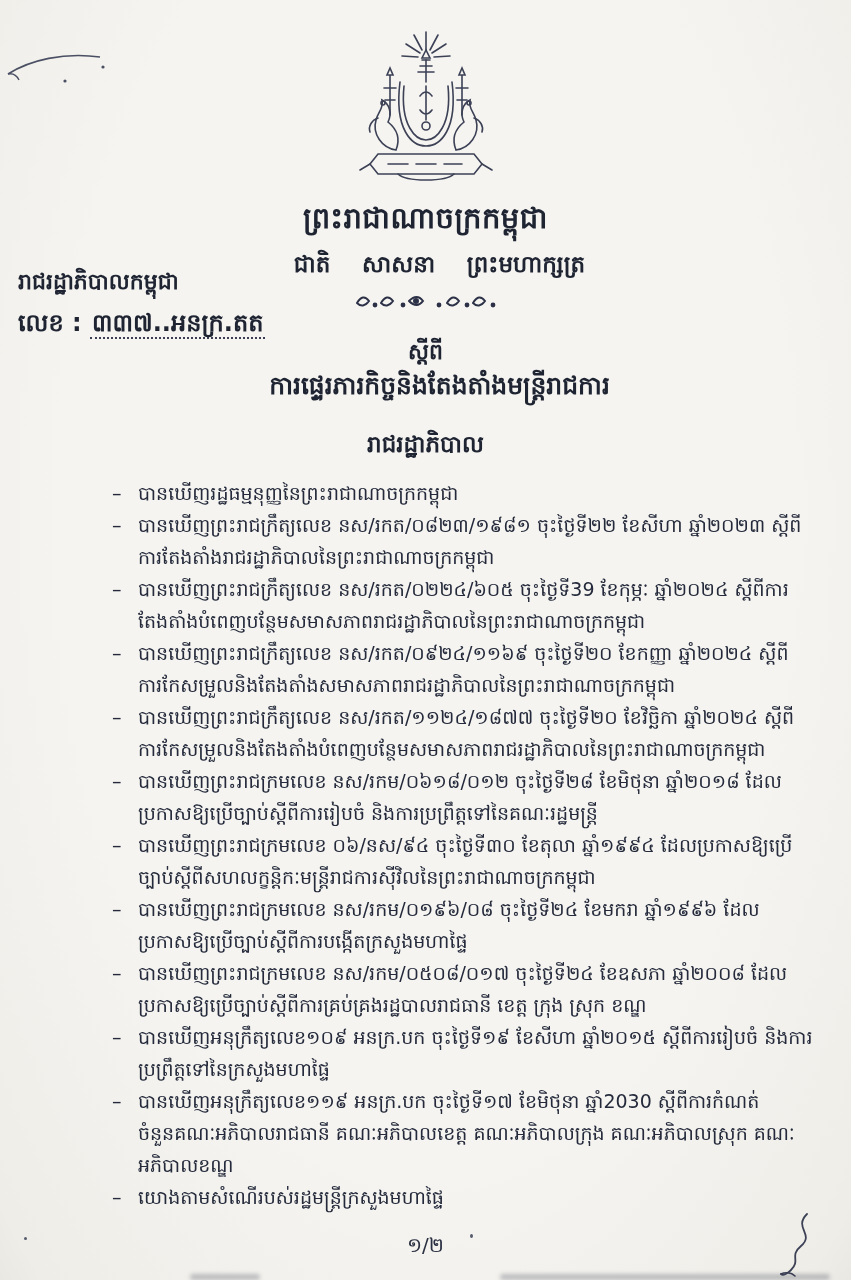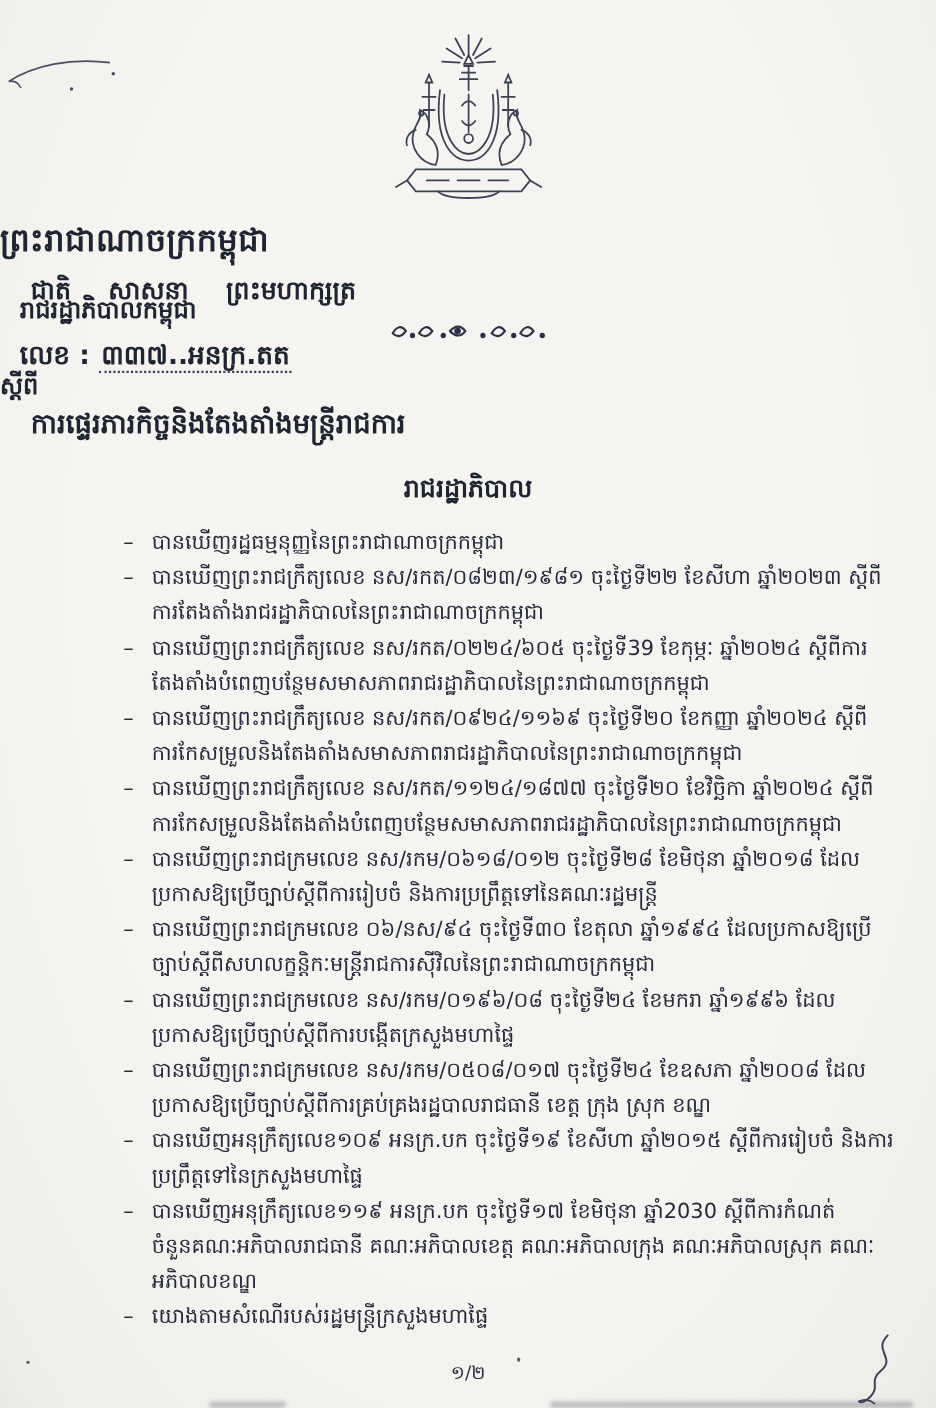--- a/index.html
+++ b/index.html
@@ -9,21 +9,21 @@
   }
   .page{
     position:relative;
     width:851px;height:1280px;
     margin:0 auto;
     background:
       radial-gradient(ellipse at 50% 40%, #f5f4f0 60%, #eeede8 95%, #e9e8e3 100%);
     color:#222738;
     overflow:hidden;
   }
-  .center{}
+  .center{text-align:center;font-family:Liberation Serif, serif;}
   
   .emblem-wrap{padding-top:30px;display:flex;justify-content:center;}
   .emblem{width:176px;height:166px;}
   .kingdom-title{
     margin-top:4px;font-size:29px;font-weight:bold;letter-spacing:.5px;
     color:#1f2433;
   }
   .motto{
     margin-top:8px;font-size:23px;font-weight:bold;color:#1f2433;
     word-spacing:26px;
@@ -55,21 +55,21 @@
   }
   .citations li{
     display:flex;align-items:flex-start;
     font-size:19px;line-height:32px;color:#242a3b;
   }
   .citations .dash{width:26px;flex:0 0 26px;}
   .citations .txt{flex:1;overflow-wrap:anywhere;word-break:break-word;}
   
   .page-number{
     position:absolute;left:0;right:0;bottom:18px;
-    text-align:center;font-size:17px;color:#2a3042;
+    text-align:center;font-size:20px;color:#2a3042;
   }
   .pen-topleft{position:absolute;left:2px;top:34px;width:110px;height:62px;}
   .pen-bottomright{position:absolute;right:28px;bottom:0;width:56px;height:70px;}
   .speck{position:absolute;background:#565b6e;border-radius:50%;}
   .speck1{left:24px;bottom:40px;width:3px;height:3px;}
   .speck2{left:470px;bottom:42px;width:3px;height:4px;}
   .smudge{
     position:absolute;bottom:0;height:6px;border-radius:3px;
     background:rgba(45,50,72,.28);filter:blur(2px);
   }

